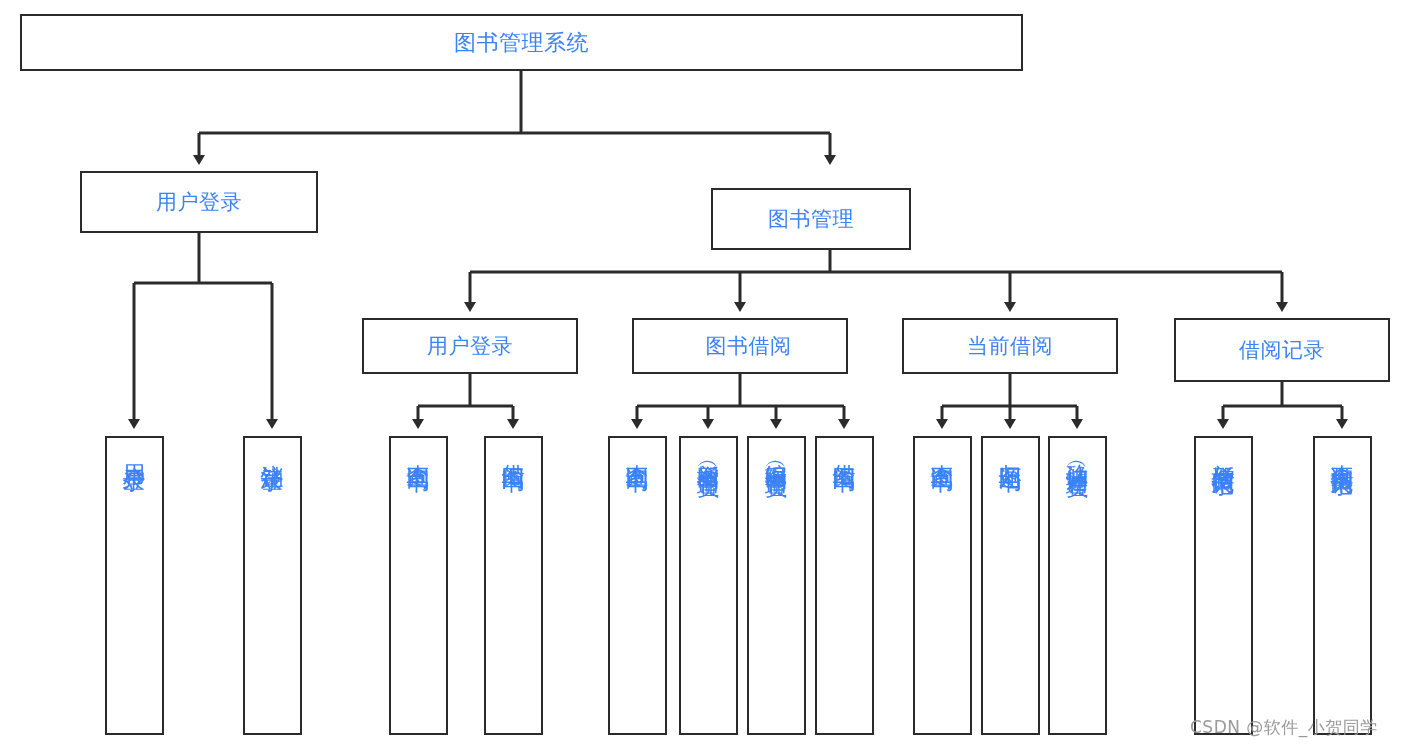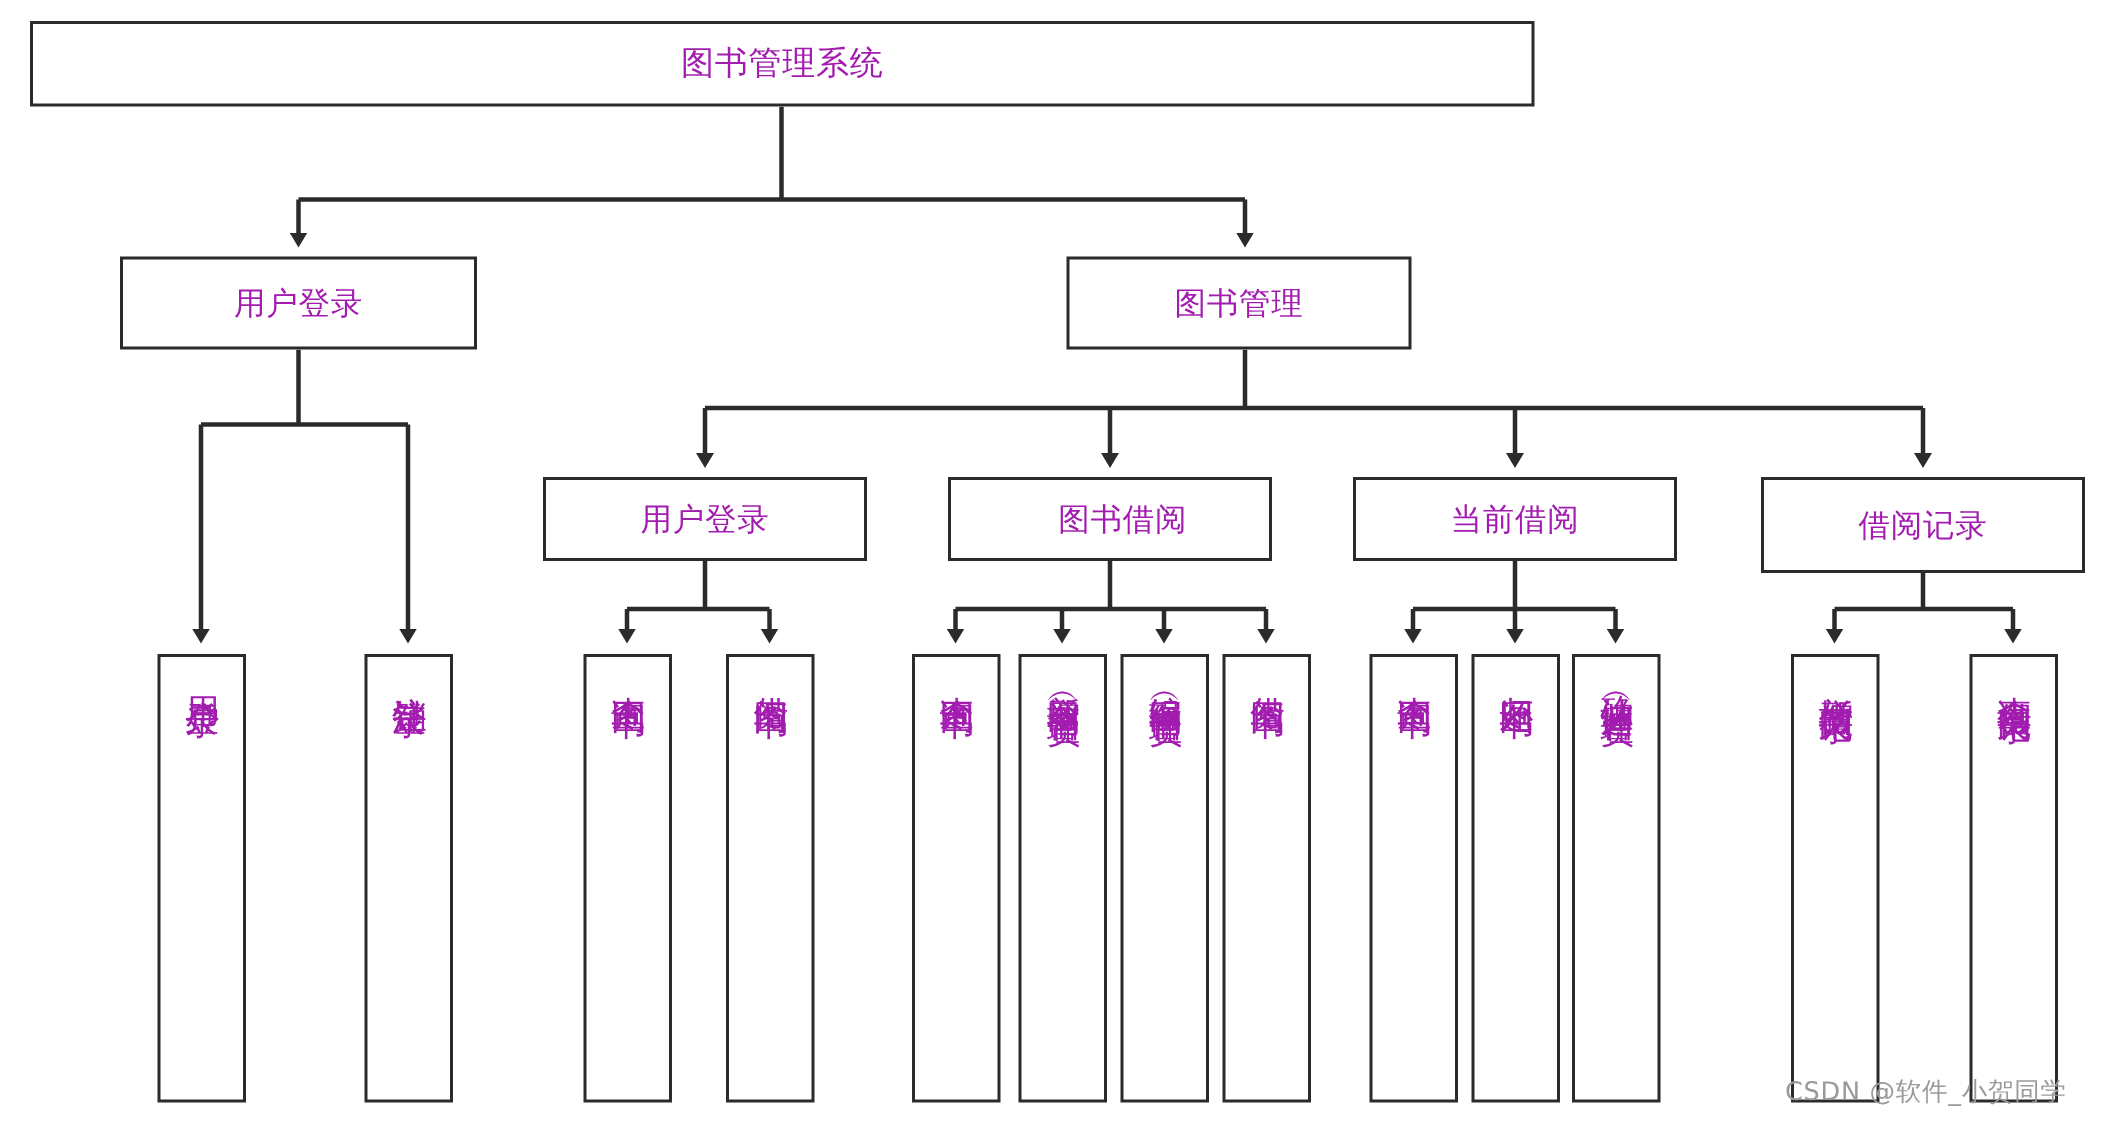--- a/index.html
+++ b/index.html
@@ -27,21 +27,21 @@
     pointer-events: none;
   }
   .node {
     position: absolute;
     box-sizing: border-box;
     background: #ffffff;
     border: 2px solid #2b2b2b;
     display: flex;
     align-items: center;
     justify-content: center;
-    color: #a21caf;
+    color: #3b82f6;
   }
   .node .lbl {
     display: block;
     text-align: center;
     line-height: 1.18;
     letter-spacing: 0.5px;
   }
   
   .node.horiz .lbl {
     font-size: 21px;
@@ -131,21 +131,21 @@
     </g>
   </svg>
 
   <div class="node horiz root" style="left:20px; top:14px; width:1003px; height:57px;">
     <span class="lbl">图书管理系统</span>
   </div>
 
   <div class="node horiz" style="left:80px; top:171px; width:238px; height:62px;">
     <span class="lbl">用户登录</span>
   </div>
-  <div class="node horiz" style="left:711px; top:171px; width:230px; height:62px;">
+  <div class="node horiz" style="left:711px; top:188px; width:200px; height:62px;">
     <span class="lbl">图书管理</span>
   </div>
 
   <div class="node horiz" style="left:362px; top:318px; width:216px; height:56px;">
     <span class="lbl">用户登录</span>
   </div>
   <div class="node horiz" style="left:632px; top:318px; width:216px; height:56px;padding-left:17px;">
     <span class="lbl">图书借阅</span>
   </div>
   <div class="node horiz" style="left:902px; top:318px; width:216px; height:56px;">

